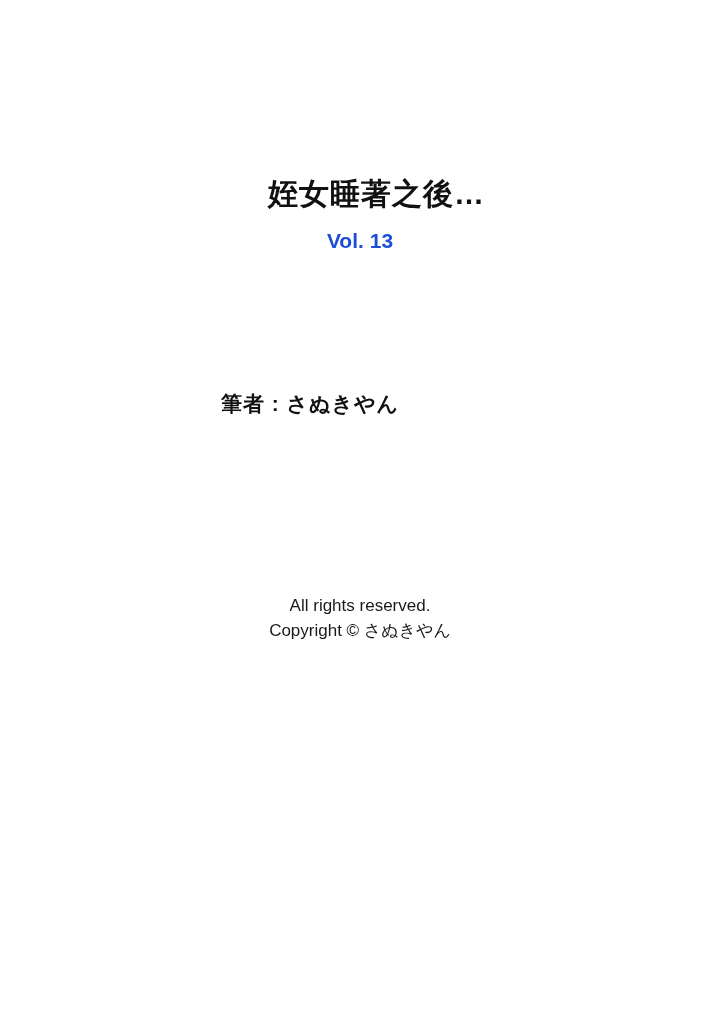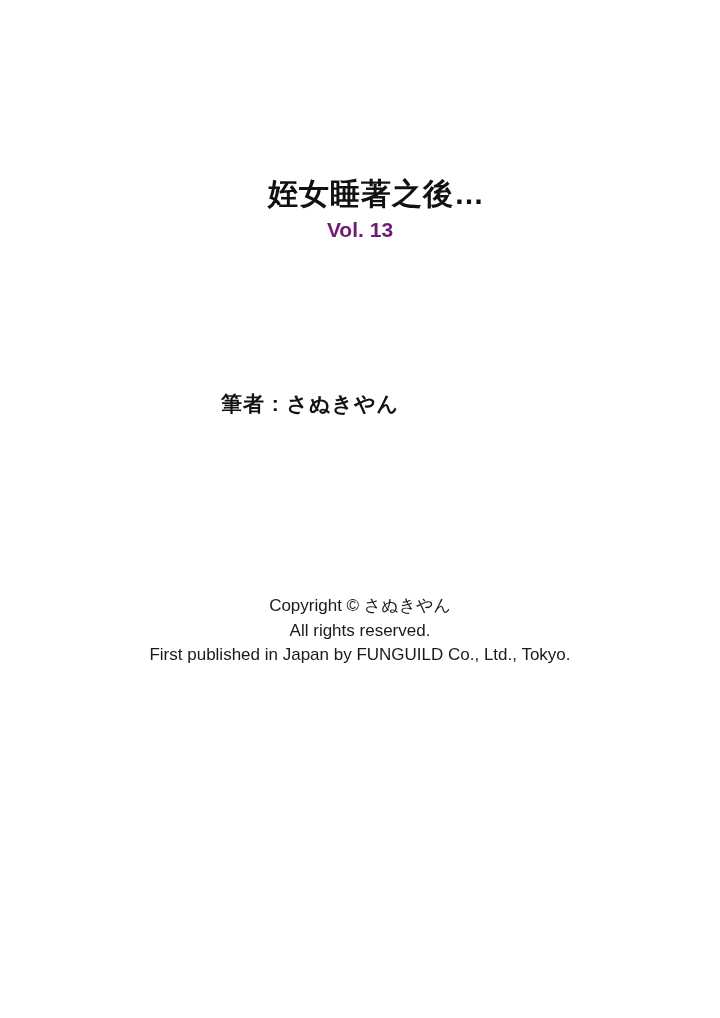--- a/index.html
+++ b/index.html
@@ -31,25 +31,25 @@
   }
   .title-line {
     font-size: 30px;
     font-weight: bold;
     line-height: 44px;
     letter-spacing: 1px;
     color: #111111;
     padding-left: 33px;
   }
   .volume {
-    margin-top: 1px;
+    margin-top: 12px;
     font-size: 21px;
     font-weight: bold;
     line-height: 26px;
-    color: #701a75;
+    color: #1d4ed8;
   }
   .author {
     position: absolute;
     top: 390px;
     left: 0;
     width: 620px;
     text-align: center;
     font-size: 21px;
     font-weight: bold;
     line-height: 28px;
@@ -75,18 +75,17 @@
 <div class="page">
 
   <div class="title-block">
     <div class="title-line">姪女睡著之後…</div>
     <div class="volume">Vol. 13</div>
   </div>
 
   <div class="author">筆者 : さぬきやん</div>
 
   <div class="copyright-block">
+    <div class="copyright-line">All rights reserved.</div>
     <div class="copyright-line">Copyright © さぬきやん</div>
-    <div class="copyright-line">All rights reserved.</div>
-    <div class="copyright-line">First published in Japan by FUNGUILD Co., Ltd., Tokyo.</div>
   </div>
 
 </div>
 
 </body></html>

